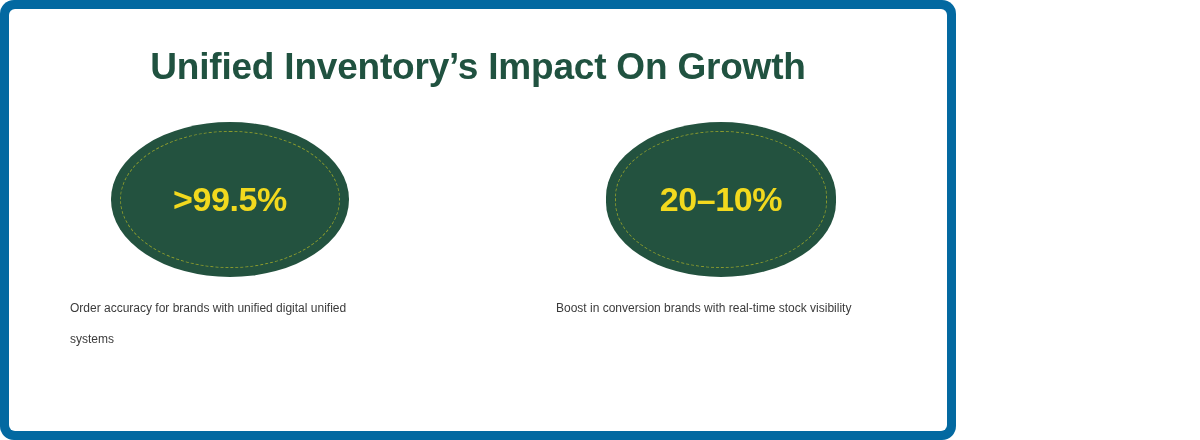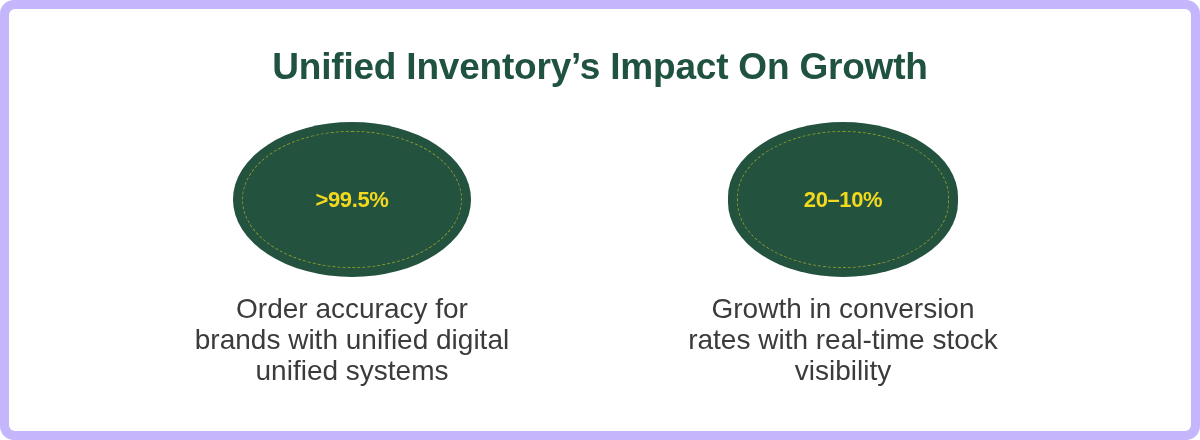--- a/index.html
+++ b/index.html
@@ -3,24 +3,24 @@
 <meta charset="utf-8">
 <style>
   html, body {
     margin: 0;
     padding: 0;
     background: #ffffff;
   }
 
   .screenshot {
     position: relative;
-    width: 1200px;
+    width: 956px;
     height: 440px;
     box-sizing: border-box;
-    background: #c4b5fd;
+    background: #0369a1;
     border-radius: 14px;
     overflow: hidden;
     font-family: "Liberation Sans", sans-serif;
   }
 
   .canvas {
     position: absolute;
     left: 9px;
     top: 9px;
     right: 9px;
@@ -84,33 +84,33 @@
     bottom: 9px;
     border: 1.6px dashed #8a9a2e;
     border-radius: 112px / 70px;
     pointer-events: none;
   }
 
   .stat-value {
     position: relative;
     z-index: 2;
     color: #F2D91E;
-    font-size: 22px;
+    font-size: 34px;
     font-weight: 700;
     letter-spacing: -0.4px;
     font-family: "Liberation Sans", sans-serif;
     white-space: nowrap;
   }
 
   .stat-caption {
     margin-top: 16px;
     width: 320px;
-    text-align: center;
+    text-align: left;
     color: #3B3B3B;
-    font-size: 28px;
+    font-size: 12px;
     line-height: 31px;
     font-weight: 400;
     font-family: "Liberation Sans", sans-serif;
   }
 
   .stat-block.narrow .stat-caption {
     width: 330px;
   }
 </style>
 </head>
@@ -129,18 +129,18 @@
           <span class="stat-value">&gt;99.5%</span>
         </div>
         <div class="stat-caption">Order accuracy for brands with unified digital unified systems</div>
       </div>
 
       <div class="stat-block narrow">
         <div class="stat-pill">
           <span class="dashed-ring"></span>
           <span class="stat-value">20–10%</span>
         </div>
-        <div class="stat-caption">Growth in conversion rates with real-time stock visibility</div>
+        <div class="stat-caption">Boost in conversion brands with real-time stock visibility</div>
       </div>
 
     </div>
   </div>
 </div>
 
 </body></html>

